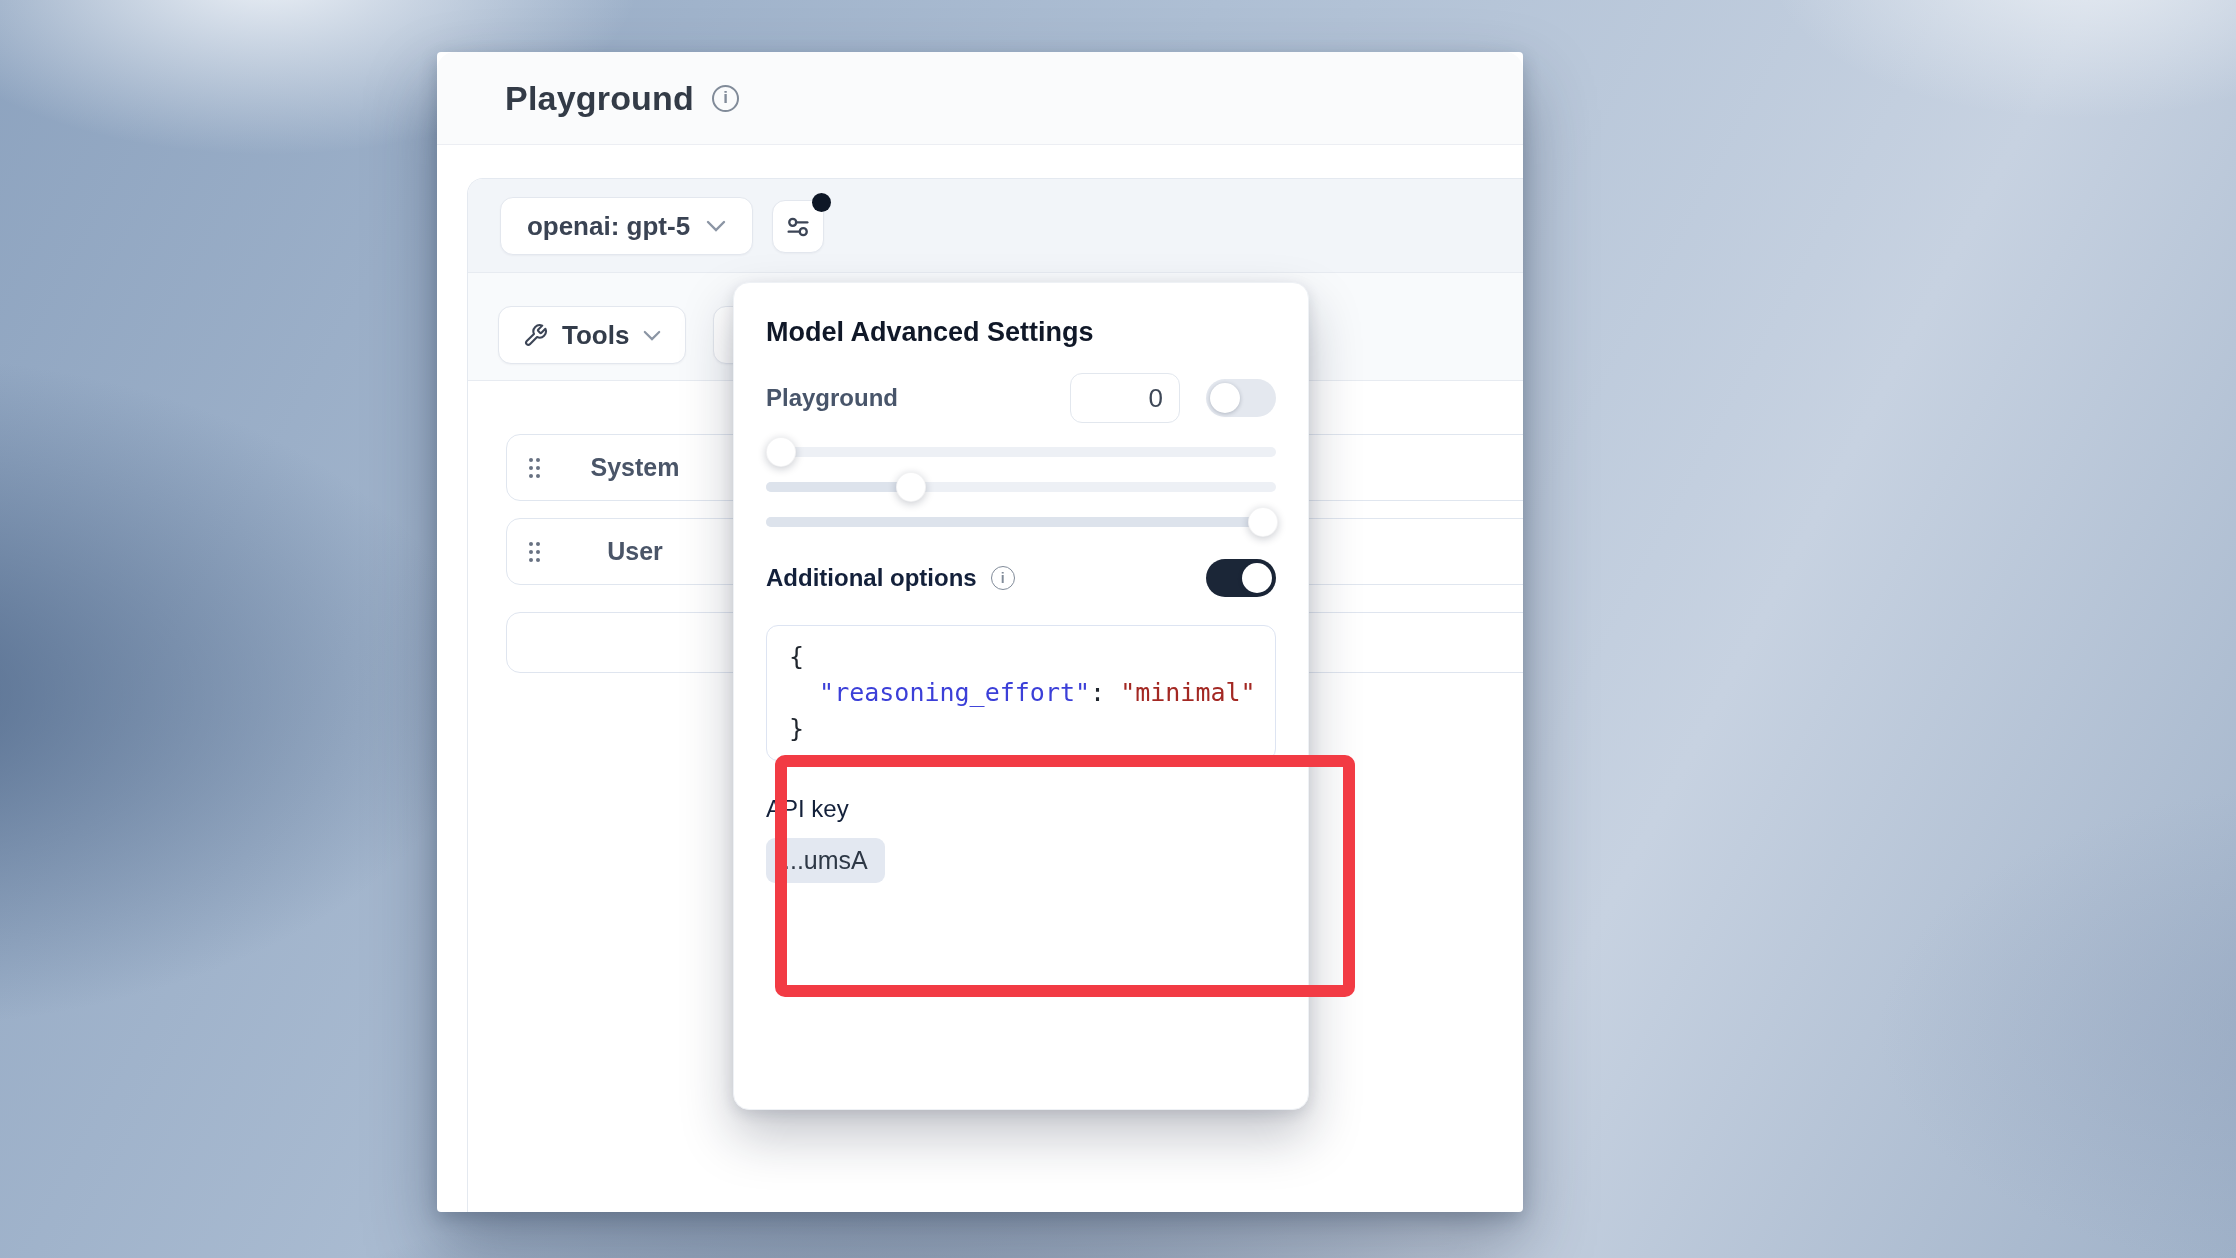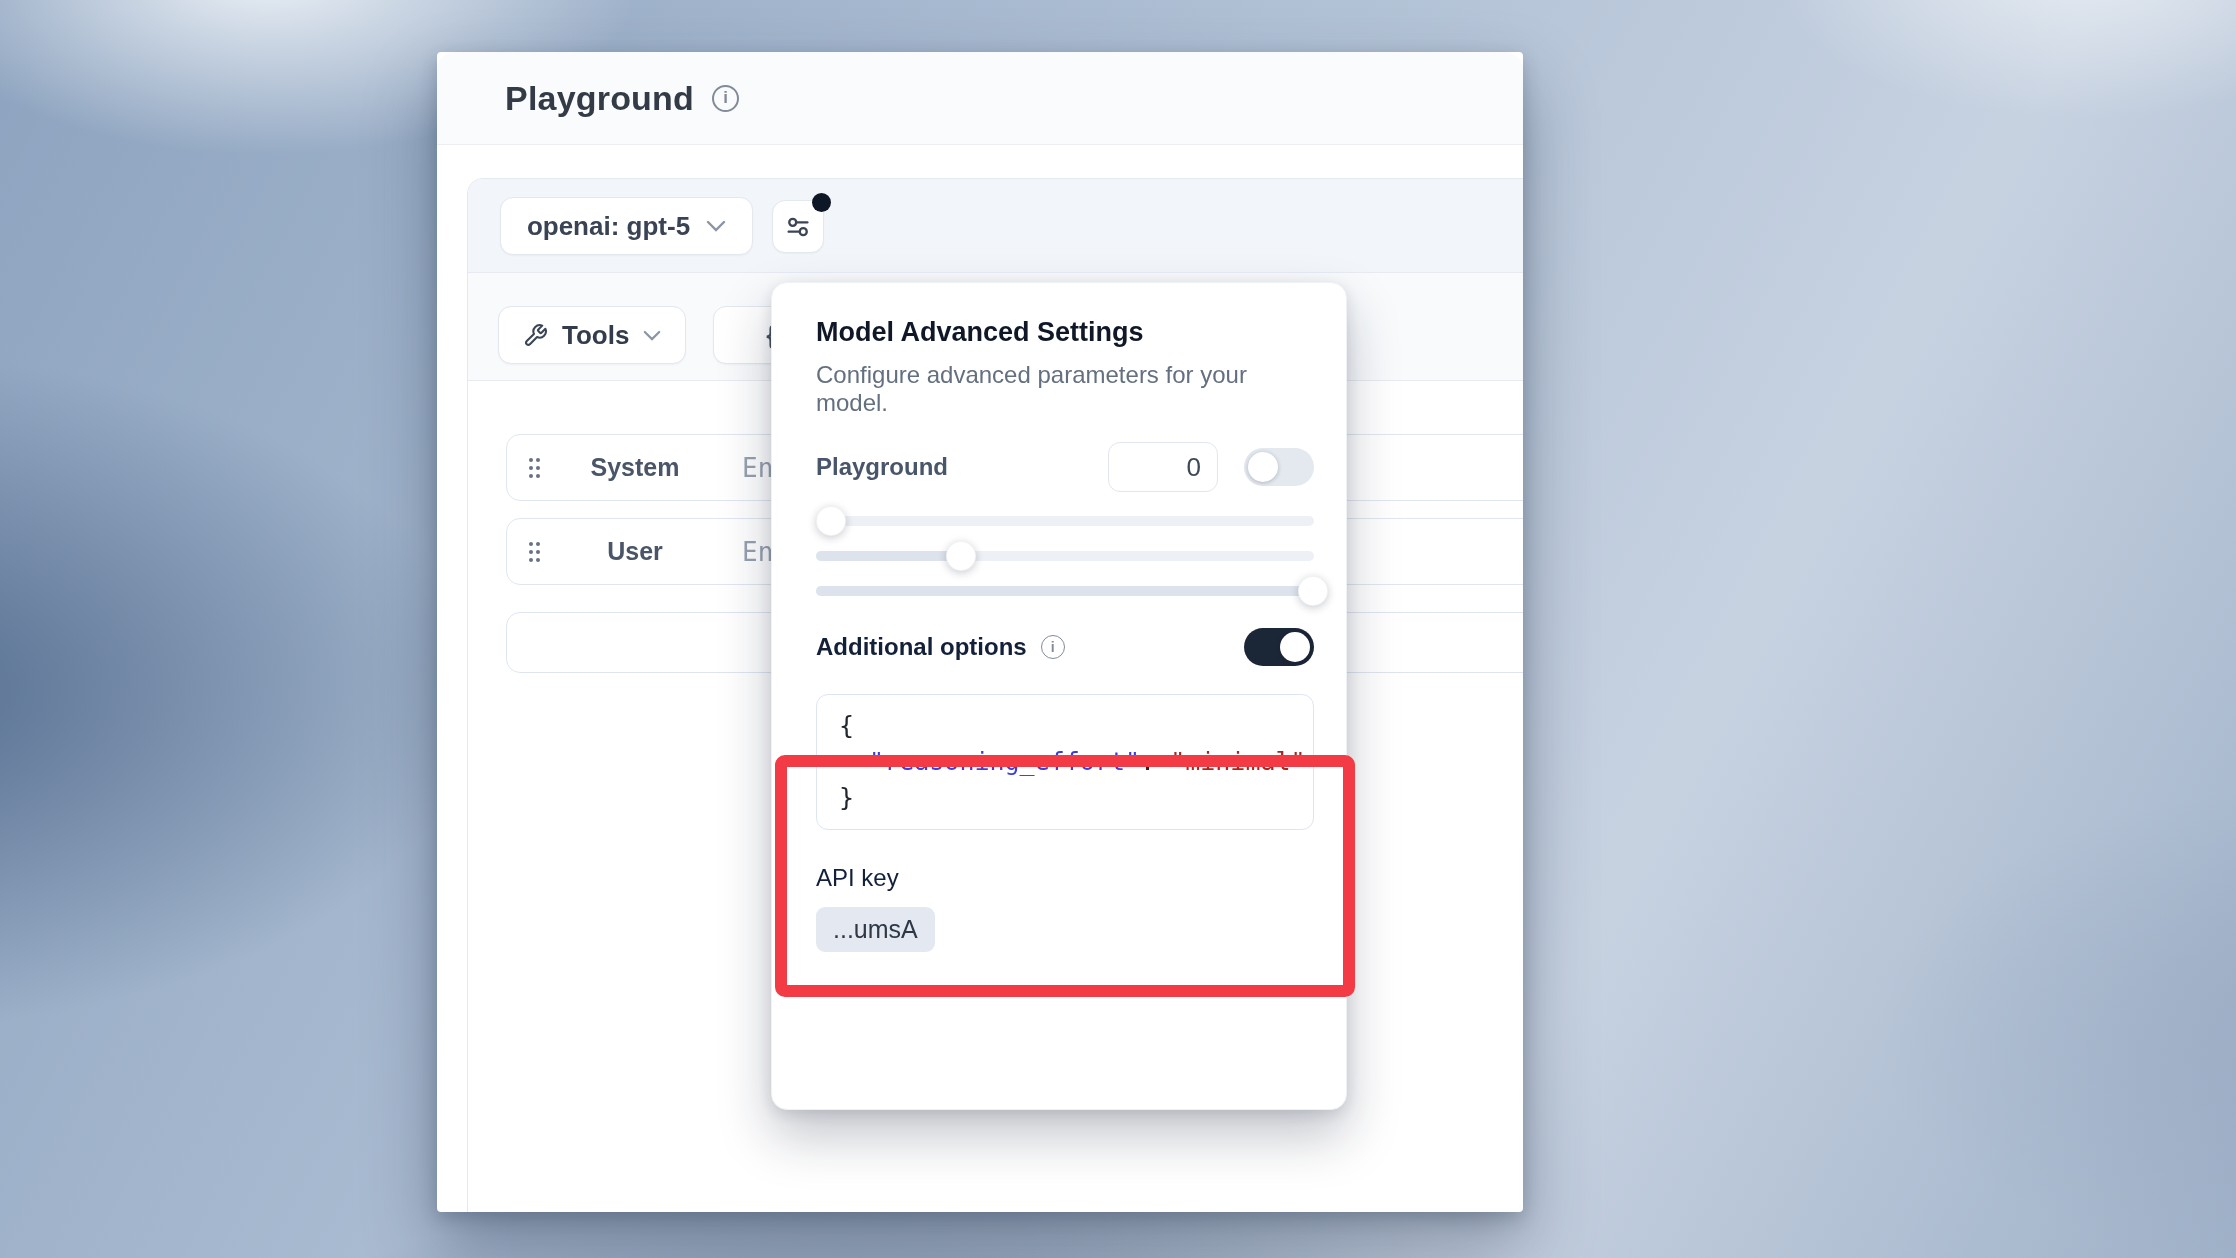--- a/index.html
+++ b/index.html
@@ -56,24 +56,24 @@
     width:1283px; height:67px; border:1px solid #e0e6ef; border-radius:14px;
     display:flex; align-items:center; padding:0 20px; margin-bottom:17px; background:#fff;
   }
   .prow .handle { margin-right:38px; display:flex; }
   .prow .role { width:110px; text-align:center; font-size:25px; font-weight:bold; color:#4a5568; }
   .prow .enter { margin-left:52px; font-family:"DejaVu Sans Mono", monospace; font-size:26px; color:#97a1b0; }
   .prow-empty { width:1283px; height:61px; border:1px solid #dfe5ef; border-radius:14px; margin-top:27px; background:#fff; }
 
   
   .popup {
-    position:absolute; left:771px; top:282px; width:576px; height:828px;
+    position:absolute; left:733px; top:282px; width:576px; height:828px;
     background:#fff; border:1px solid #eef1f5; border-radius:16px;
     box-shadow:0 26px 52px rgba(18,28,52,.25), 0 4px 14px rgba(18,28,52,.12);
-    padding:34px 32px 0 44px; z-index:40;
+    padding:34px 32px 0 32px; z-index:40;
   }
   .popup-title { font-size:27px; font-weight:bold; color:#101828; }
   .popup-sub { font-size:24px; color:#64707f; margin-top:13px; }
   .param { margin-top:25px; }
   .param-head { display:flex; align-items:center; height:50px; }
   .param-label { flex:1; font-size:24px; font-weight:bold; color:#48556a; }
   .param-input {
     width:110px; height:50px; border:1px solid #e2e7ee; border-radius:12px; background:#fff;
     text-align:right; padding-right:16px; font-size:26px; color:#3e4857; font-family:"Liberation Sans", sans-serif;
   }
@@ -186,21 +186,20 @@
   </div>
 </div>
       <div class="prow-empty"></div>
     </div>
 
   </div>
 </div>
 
 <div class="popup">
   <div class="popup-title">Model Advanced Settings</div>
-  <div class="popup-sub">Configure advanced parameters for your model.</div>
 
   <div>
   <div class="param">
     <div class="param-head">
       <span class="param-label">Playground</span>
       <input class="param-input" readonly="" value="0" style="">
       <span class="toggle">
             <span class="tknob"></span>
           </span>
     </div>

